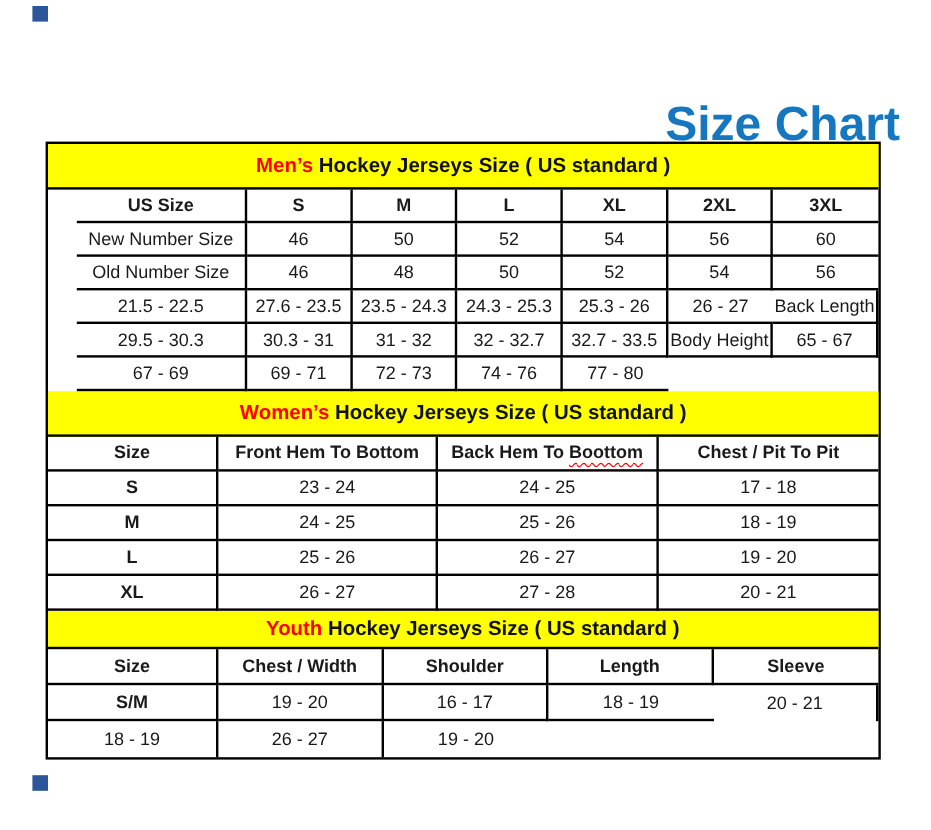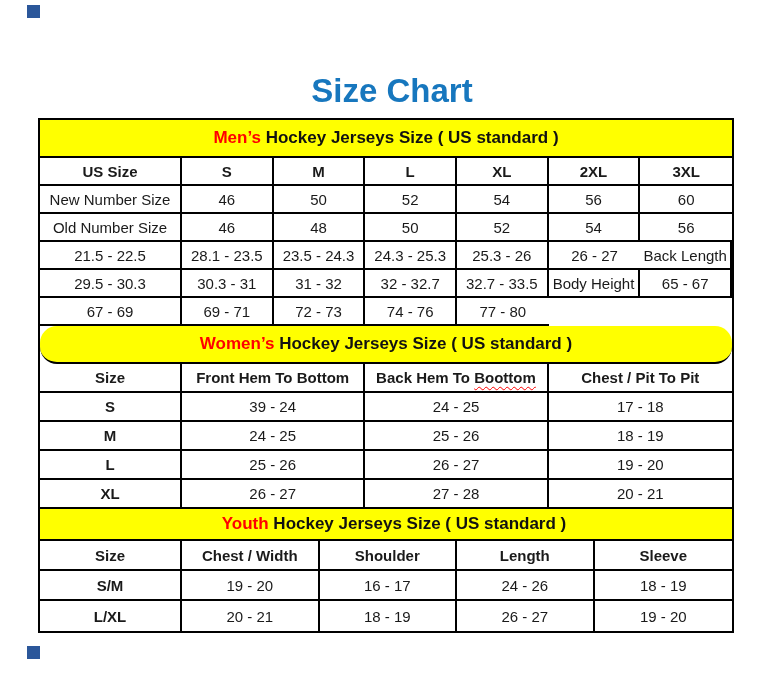--- a/index.html
+++ b/index.html
@@ -1,39 +1,39 @@
 <!DOCTYPE html>
 <html><head>
 <meta charset="utf-8">
 <style>
   html,body{margin:0;padding:0;}
   body{
     width:776px;height:692px;position:relative;background:#ffffff;
     font-family:"Liberation Sans",sans-serif;overflow:hidden;
   }
   .title{
-    position:absolute;top:66px;left:38px;width:696px;margin:6px;
-    text-align:center;font-size:33px;font-weight:bold;letter-spacing:0px;
+    position:absolute;top:66px;left:38px;width:696px;margin:16px;
+    text-align:right;font-size:40px;font-weight:bold;letter-spacing:0px;
   }
   .marker{position:absolute;width:13px;height:13px;left:27px;}
   .marker-top{top:5px;}
   .marker-bottom{top:646px;}
   .chart{
     position:absolute;left:38px;top:118px;width:696px;
     border:2px solid #000;box-sizing:border-box;background:#fff;
   }
   .banner{
     background:#ffff00;border-bottom:2px solid #000;
     height:36px;display:flex;align-items:center;justify-content:center;
     font-weight:bold;font-size:17px;color:#111111;
   }
   .banner-youth{height:30px;}
   .banner span{white-space:pre;}
   .grid{display:grid;}
-  .grid-men{grid-template-columns:142px repeat(6,1fr);grid-auto-rows:28px;}
+  .grid-men{grid-template-columns:142px repeat(6,1fr);grid-auto-rows:28px;margin-left:24px;}
   .grid-women{grid-template-columns:142px repeat(3,1fr);grid-auto-rows:29px;}
   .grid-youth{grid-template-columns:142px repeat(4,1fr);grid-auto-rows:30px;}
   .cell{
     display:flex;align-items:center;justify-content:center;
     border-right:2px solid #000;border-bottom:2px solid #000;
     font-size:15px;color:#1a1a1a;overflow:hidden;white-space:nowrap;
   }
   .cell.last-col{border-right:none;}
   .cell.last-row{border-bottom:none;}
   .cell.th{font-weight:bold;font-size:15px;}
@@ -69,53 +69,53 @@
       <div class="cell">56</div>
       <div class="cell last-col">60</div>
       <div class="cell rowlabel">Old Number Size</div>
       <div class="cell">46</div>
       <div class="cell">48</div>
       <div class="cell">50</div>
       <div class="cell">52</div>
       <div class="cell">54</div>
       <div class="cell last-col">56</div>
       <div class="cell">21.5 - 22.5</div>
-      <div class="cell">28.1 - 23.5</div>
+      <div class="cell">27.6 - 23.5</div>
       <div class="cell">23.5 - 24.3</div>
       <div class="cell">24.3 - 25.3</div>
       <div class="cell">25.3 - 26</div>
       <div class="cell last-col">26 - 27</div>
       <div class="cell rowlabel">Back Length</div>
       <div class="cell">29.5 - 30.3</div>
       <div class="cell">30.3 - 31</div>
       <div class="cell">31 - 32</div>
       <div class="cell">32 - 32.7</div>
       <div class="cell">32.7 - 33.5</div>
       <div class="cell rowlabel">Body Height</div>
       <div class="cell">65 - 67</div>
       <div class="cell">67 - 69</div>
       <div class="cell">69 - 71</div>
       <div class="cell">72 - 73</div>
       <div class="cell">74 - 76</div>
       <div class="cell last-col">77 - 80</div>
     </div>
-    <div class="banner banner-women" style="background: rgb(255, 255, 0); border-radius: 17px;">
+    <div class="banner banner-women" style="background: rgb(255, 255, 0);">
       <span style="color: rgb(255, 0, 0);">Women’s</span>
       <span> Hockey Jerseys Size ( US standard )</span>
     </div>
     <div class="grid grid-women">
       <div class="cell th">Size</div>
       <div class="cell th">Front Hem To Bottom</div>
       <div class="cell th">
         <span style="white-space: pre;">Back Hem To </span>
         <span class="wavy">Boottom</span>
       </div>
       <div class="cell th last-col">Chest / Pit To Pit</div>
       <div class="cell rowlabel-bold">S</div>
-      <div class="cell">39 - 24</div>
+      <div class="cell">23 - 24</div>
       <div class="cell">24 - 25</div>
       <div class="cell last-col">17 - 18</div>
       <div class="cell rowlabel-bold">M</div>
       <div class="cell">24 - 25</div>
       <div class="cell">25 - 26</div>
       <div class="cell last-col">18 - 19</div>
       <div class="cell rowlabel-bold">L</div>
       <div class="cell">25 - 26</div>
       <div class="cell">26 - 27</div>
       <div class="cell last-col">19 - 20</div>
@@ -130,22 +130,20 @@
     </div>
     <div class="grid grid-youth">
       <div class="cell th">Size</div>
       <div class="cell th">Chest / Width</div>
       <div class="cell th">Shoulder</div>
       <div class="cell th">Length</div>
       <div class="cell th last-col">Sleeve</div>
       <div class="cell rowlabel-bold">S/M</div>
       <div class="cell">19 - 20</div>
       <div class="cell">16 - 17</div>
-      <div class="cell">24 - 26</div>
       <div class="cell last-col">18 - 19</div>
-      <div class="cell rowlabel-bold last-row">L/XL</div>
       <div class="cell last-row">20 - 21</div>
       <div class="cell last-row">18 - 19</div>
       <div class="cell last-row">26 - 27</div>
       <div class="cell last-col last-row">19 - 20</div>
     </div>
   </div>
 <div class="marker marker-bottom" style="background: rgb(43, 87, 154);"></div>
 
 </body></html>

